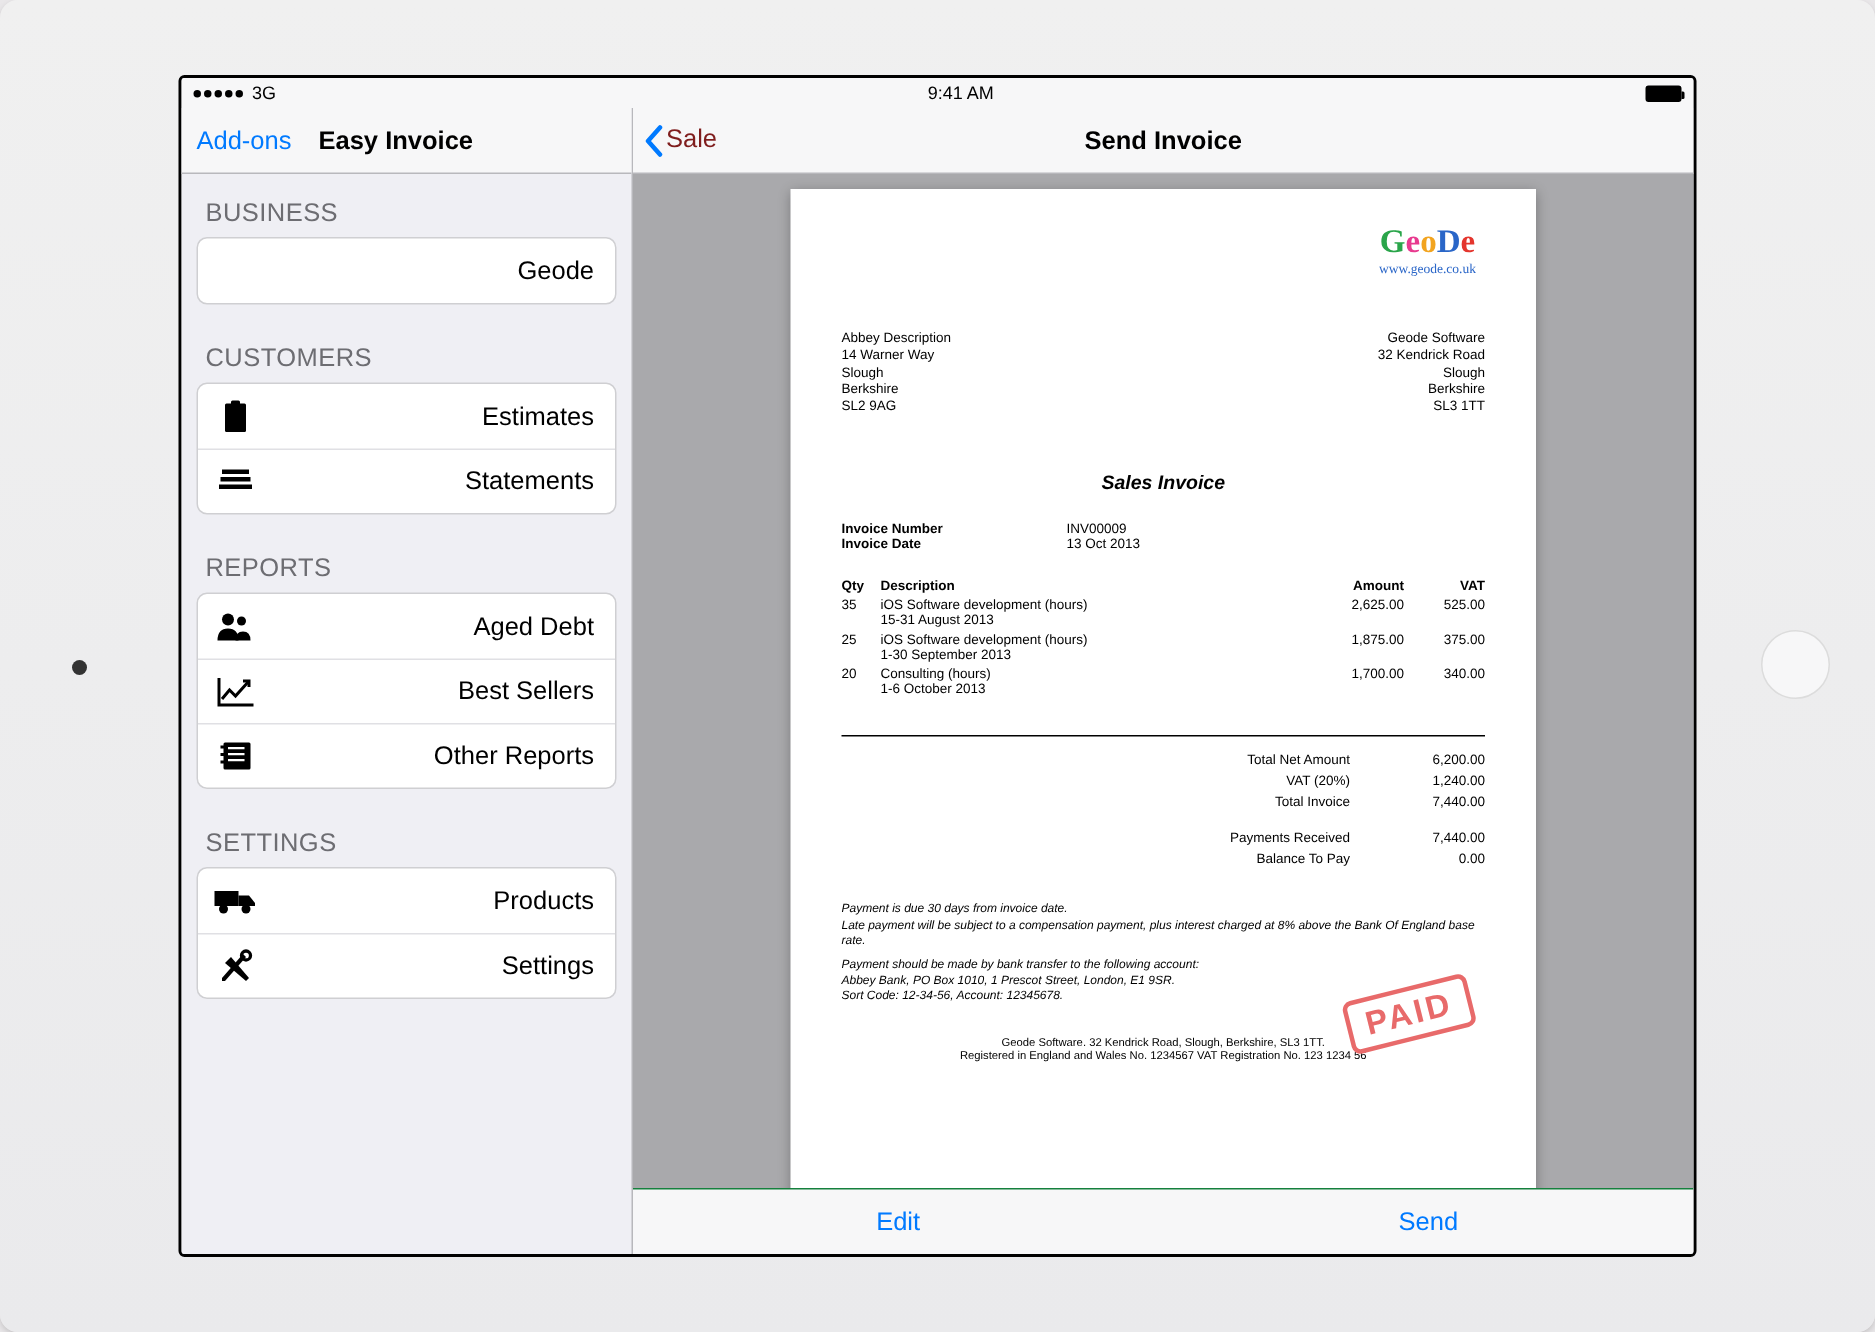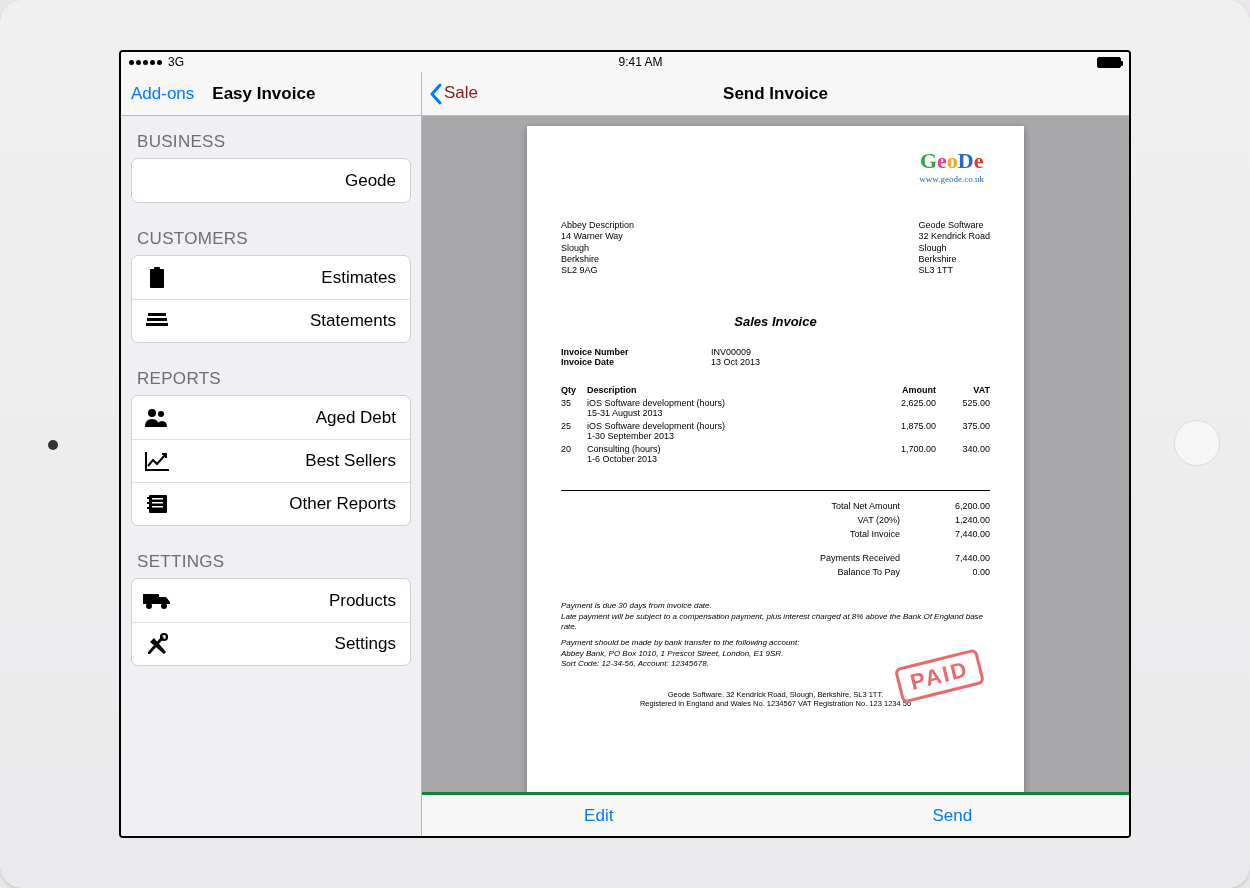--- a/index.html
+++ b/index.html
@@ -7,21 +7,21 @@
     font-family: -apple-system, "Helvetica Neue", Helvetica, Arial, sans-serif;
     background: #e9e7e9;
     width: 1250px;
     height: 888px;
     overflow: hidden;
   }
   .ipad-frame {
     width: 1250px;
     height: 888px;
     background: linear-gradient(#f0f0f0,#eaeaec);
-    border-radius: 23px;
+    border-radius: 12px;
     position: relative;
     box-shadow: 0 2px 4px rgba(0,0,0,0.15);
   }
   .camera {
     position: absolute;
     left: 48px; top: 440px;
     width: 10px; height: 10px;
     background: #333;
     border-radius: 50%;
   }
@@ -106,35 +106,35 @@
   .detail-header {
     height:44px; background:#f7f7f8; border-bottom:1px solid #b8b8bc;
     display:flex; align-items:center; position:relative;
   }
   .back-btn { display:flex; align-items:flex-start; color:#7f1d1d; font-size:17px; padding-left:6px; gap:2px; }
   .detail-header .dtitle { position:absolute; left:0; right:0; text-align:center; font-weight:600; font-size:17px; pointer-events:none; }
   .detail-body {
     flex:1; overflow:auto; display:flex; justify-content:center; padding-top:10px;
   }
   .detail-footer {
-    height:44px; background:#f7f7f8; border-top:3px solid #15803d;
+    height:44px; background:#f7f7f8; border-top:1px solid #15803d;
     display:flex;
   }
   .detail-footer .fbtn { flex:1; display:flex; align-items:center; justify-content:center; color:#007aff; font-size:17px; }
   
   .page {
     width: 497px; height: 690px; background:#fff; box-shadow:0 2px 8px rgba(0,0,0,0.3);
     padding: 28px 34px 18px 34px; font-size:9px; color:#000; position:relative;
   }
   .logo { position:absolute; right:40px; top:22px; text-align:center; }
   .logo-text { font-size:22px; font-weight:700; font-family: "Comic Sans MS", cursive; }
   .logo-text .g{color:#2aa54a;} .logo-text .e1{color:#e83a8f;} .logo-text .o{color:#f2a41f;} .logo-text .d{color:#2a66c8;} .logo-text .e2{color:#e4352d;}
   .logo-url { font-size:9px; color:#2a66c8; font-family: "Comic Sans MS", cursive; }
   .addresses { display:flex; justify-content:space-between; margin-top:66px; font-size:9px; line-height:1.25; }
-  .addresses .from { text-align:left; }
+  .addresses .from { text-align:right; }
   .sales-title { text-align:center; font-weight:700; font-style:italic; font-size:13px; margin-top:38px; }
   .meta { margin-top:18px; font-size:9px; }
   .meta .mrow { display:flex; }
   .meta .mlab { width:150px; font-weight:700; }
   .items-head { display:flex; margin-top:18px; font-weight:700; font-size:9px; }
   .items-head .q{width:26px;} .items-head .d{flex:1;} .items-head .a{width:60px;text-align:right;} .items-head .v{width:54px;text-align:right;}
   .item { display:flex; font-size:9px; margin-top:3px; }
   .item .q{width:26px;} .item .d{flex:1;} .item .a{width:60px;text-align:right;} .item .v{width:54px;text-align:right;}
   .item .sub { color:#000; font-size:9px; }
   .hr { border-top:1px solid #000; margin-top:26px; }

